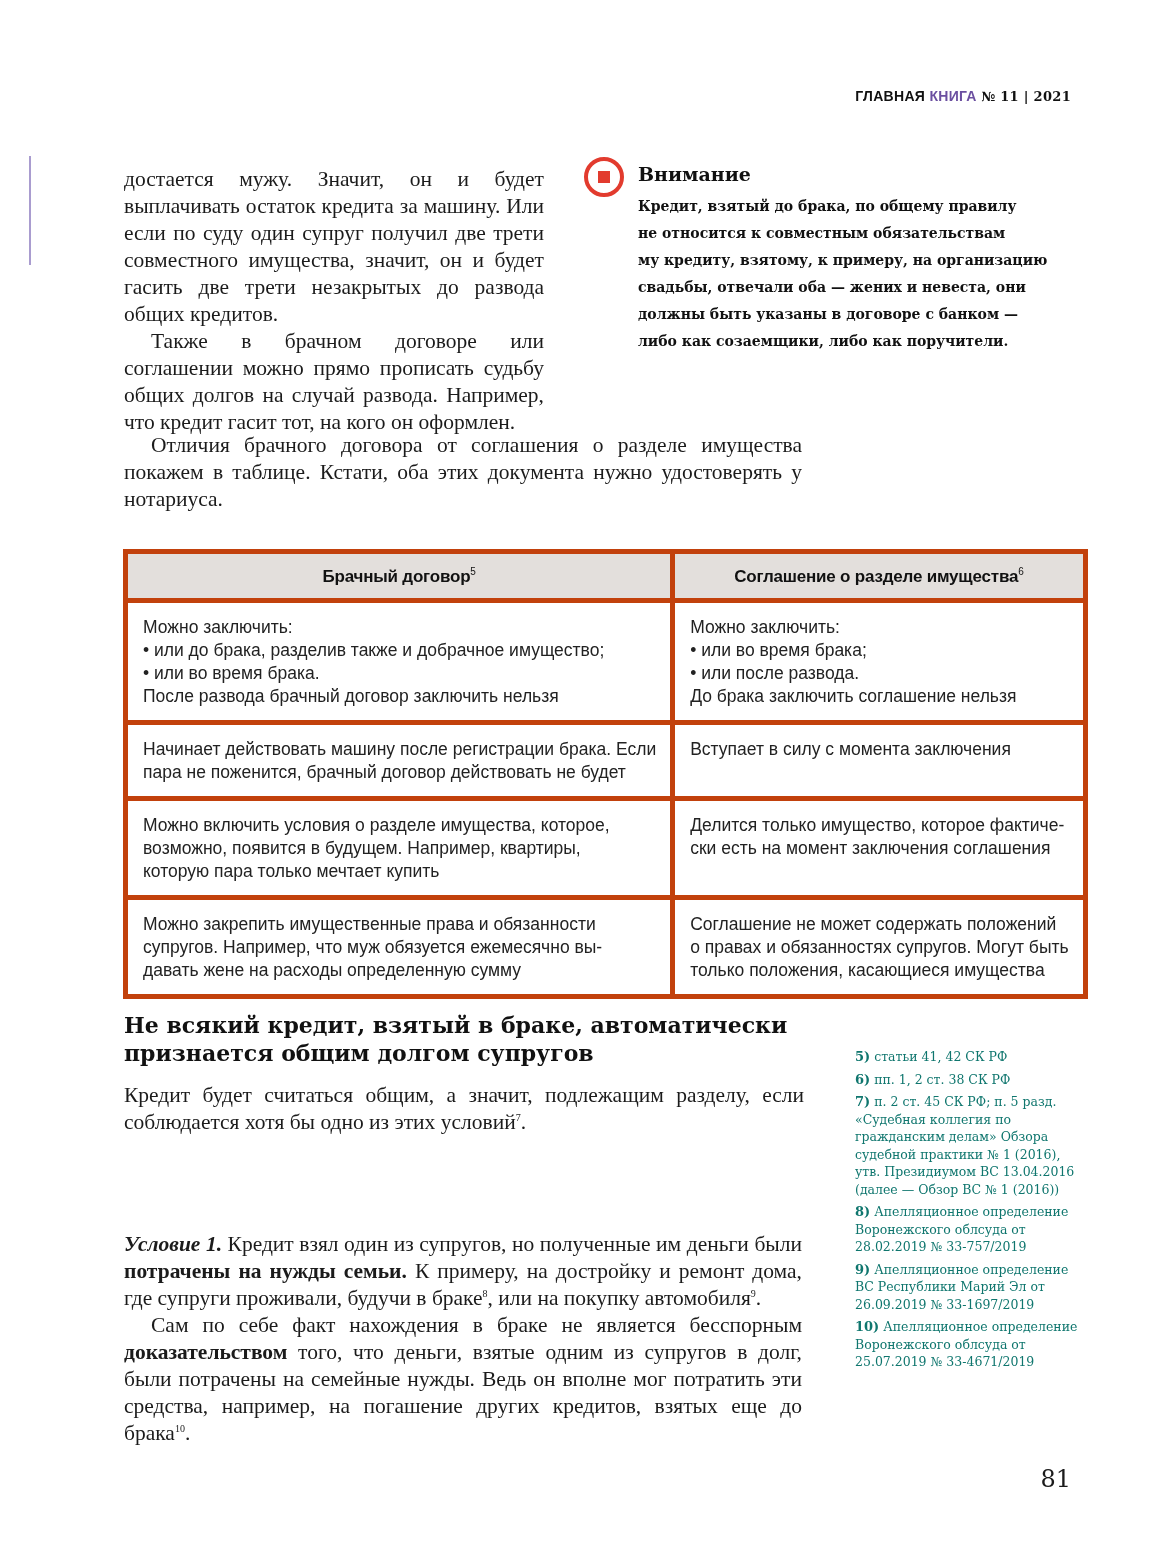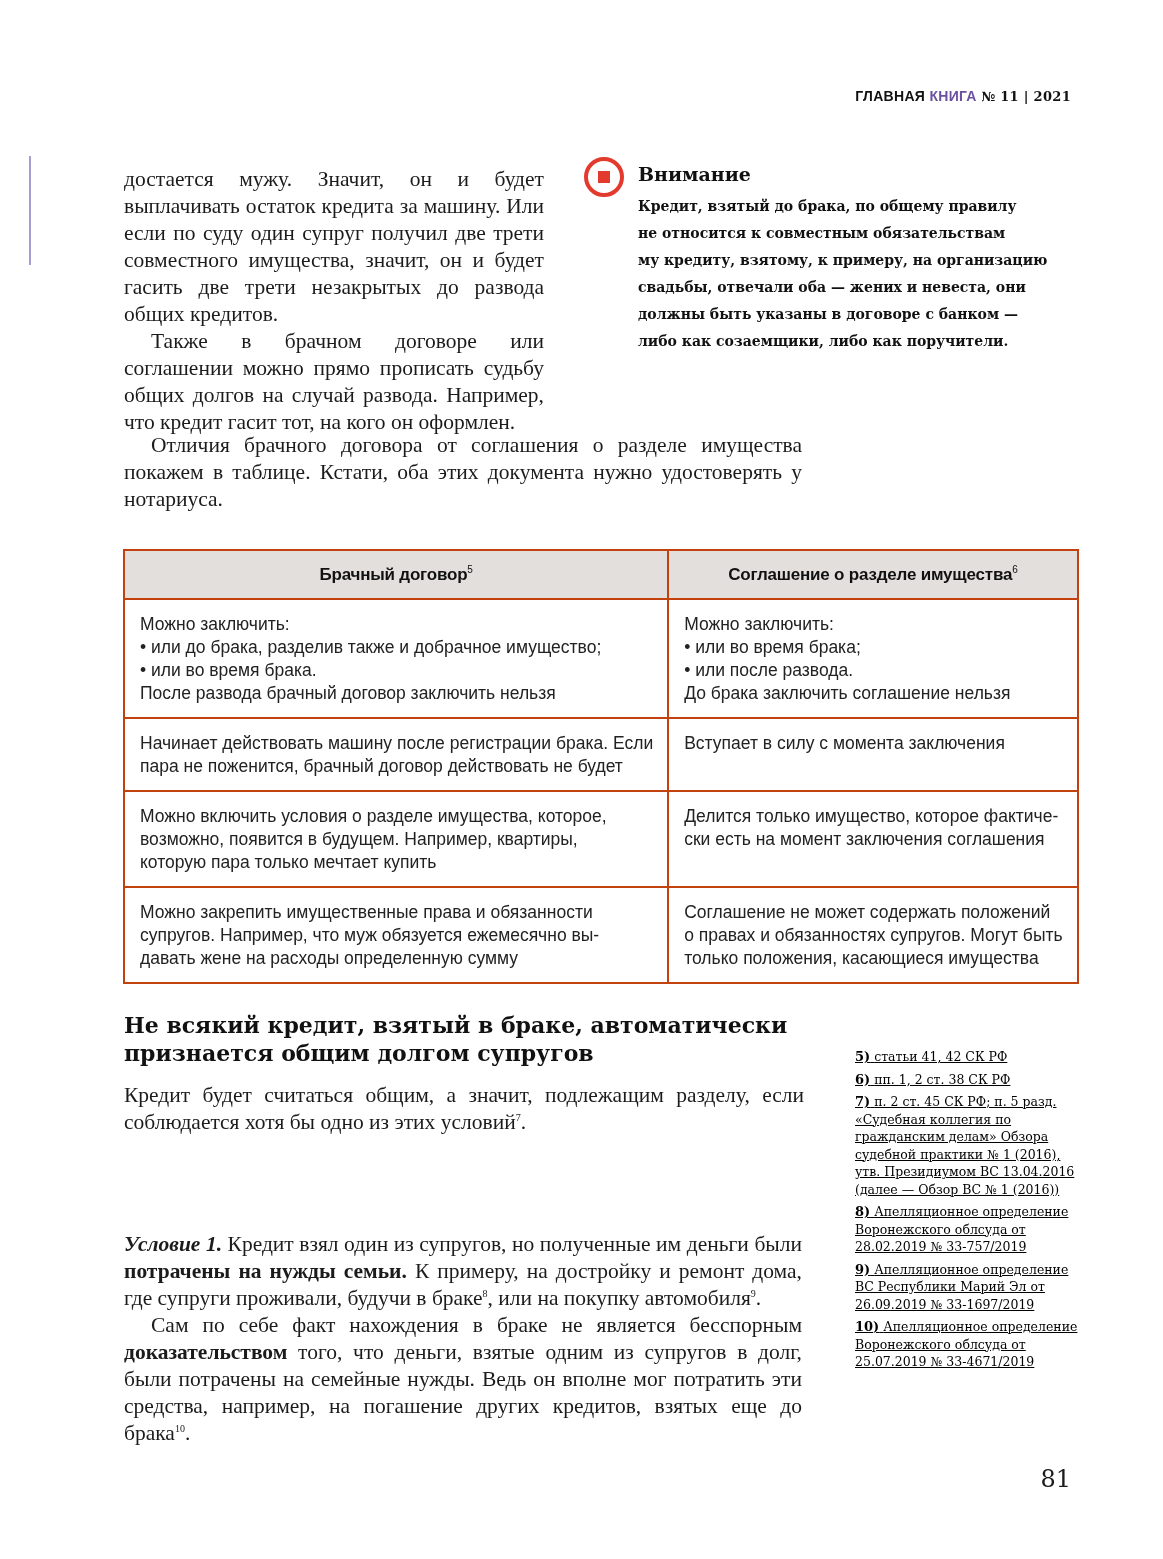--- a/index.html
+++ b/index.html
@@ -53,21 +53,21 @@
     }
     .callout-body div { white-space: nowrap; }
 
     .cmp-table {
       position: absolute; left: 123px; top: 549px; width: 949px;
       border-collapse: collapse;
       font-family: "Liberation Sans", sans-serif; font-size: 17.5px; line-height: 23px;
       color: #222;
     }
     .cmp-table th, .cmp-table td {
-      border: 2px solid #c2410c; vertical-align: top; width: 50%;
+      border: 5px solid #c2410c; vertical-align: top; width: 50%;
     }
     .cmp-table th {
       background: #e3dfdc; height: 49px; font-weight: bold; font-size: 17px;
       text-align: center; vertical-align: middle; color: #111;
       font-stretch: condensed; letter-spacing: -0.2px;
     }
     .cmp-table th sup, .body-text sup { font-size: 10px; font-weight: normal; vertical-align: super; line-height: 0; }
     .cmp-table td { padding: 13px 14px 12px 15px; }
     .cmp-table tr.r1 td { height: 116px; }
     .cmp-table tr.r2 td { height: 70px; }
@@ -80,21 +80,21 @@
       font-family: "DejaVu Serif", serif; font-weight: bold; font-size: 22px;
       line-height: 28px; color: #111;
     }
     #lead { top: 1082px; width: 680px; }
     #condition { top: 1231px; width: 678px; }
     .cond-label { font-weight: bold; font-style: italic; }
     b { font-weight: bold; }
 
     .footnotes {
       position: absolute; left: 855px; top: 1048px; width: 225px;
-      font-family: "DejaVu Serif", serif; font-size: 12.5px; line-height: 17.5px; color: #000000; text-decoration: underline;
+      font-family: "DejaVu Serif", serif; font-size: 12.5px; line-height: 17.5px; color: #0f766e;
     }
     .footnote { margin-bottom: 5px; }
     .footnote .fn-num { font-weight: bold; font-size: 13px; }
 
     .page-number {
       position: absolute; right: 92px; top: 1465px;
       font-family: "DejaVu Serif", serif; font-size: 24px; color: #1b1b1b;
     }
   </style>
 </head>

